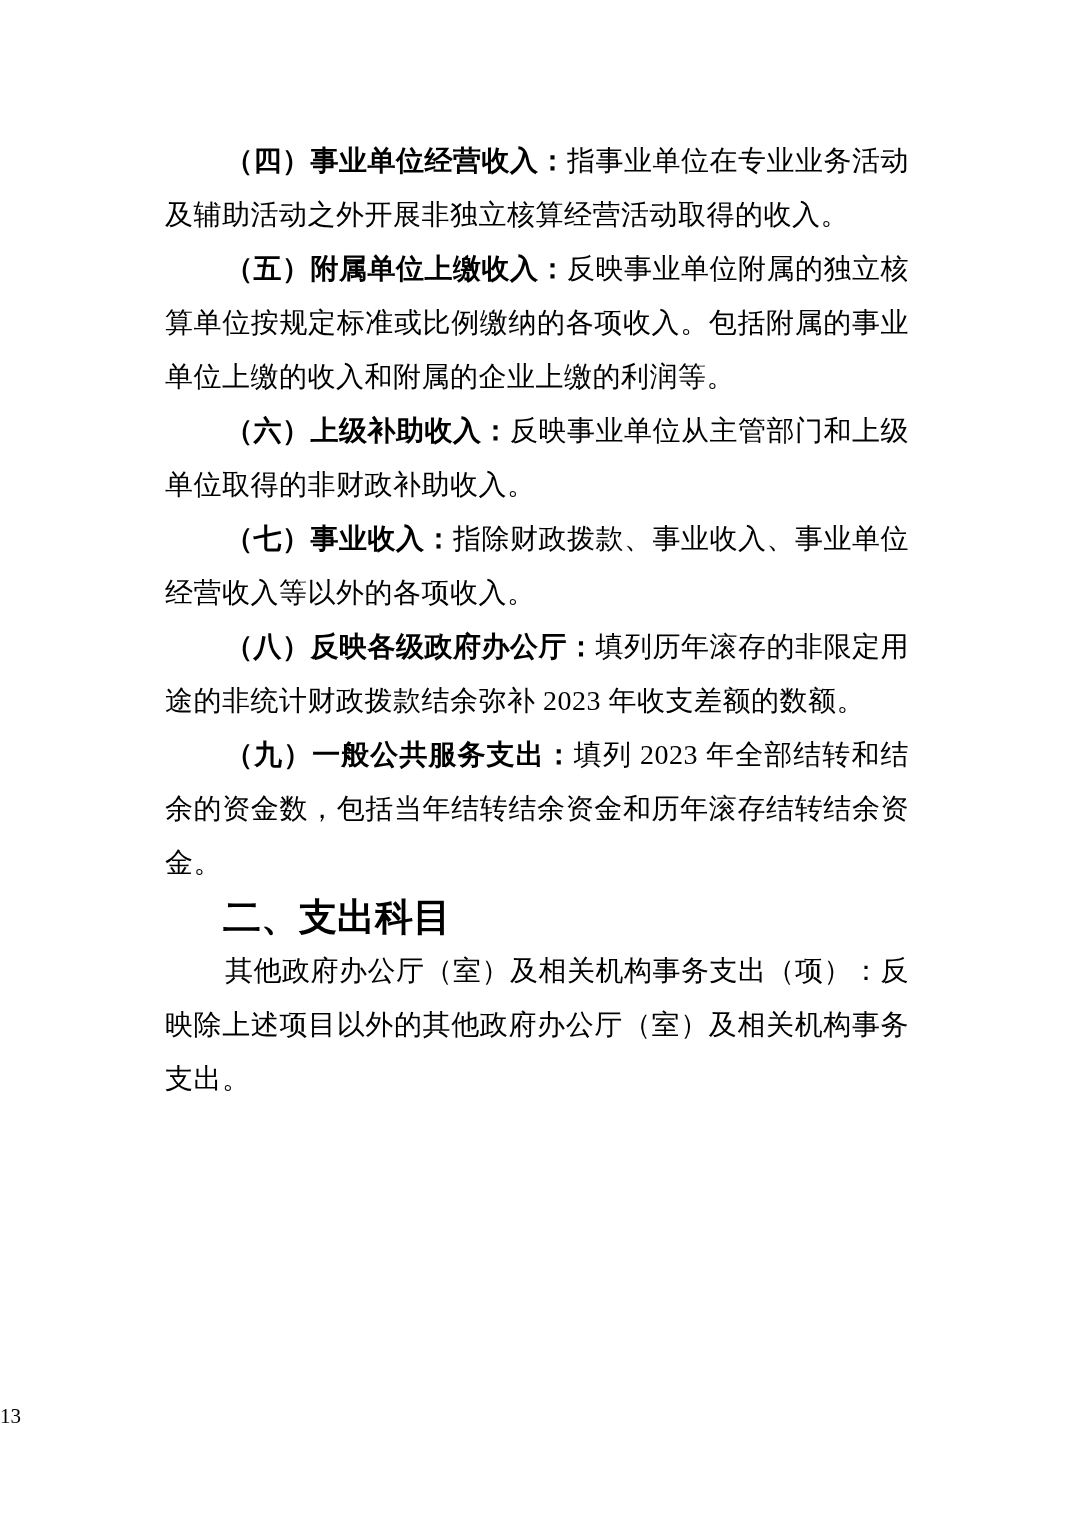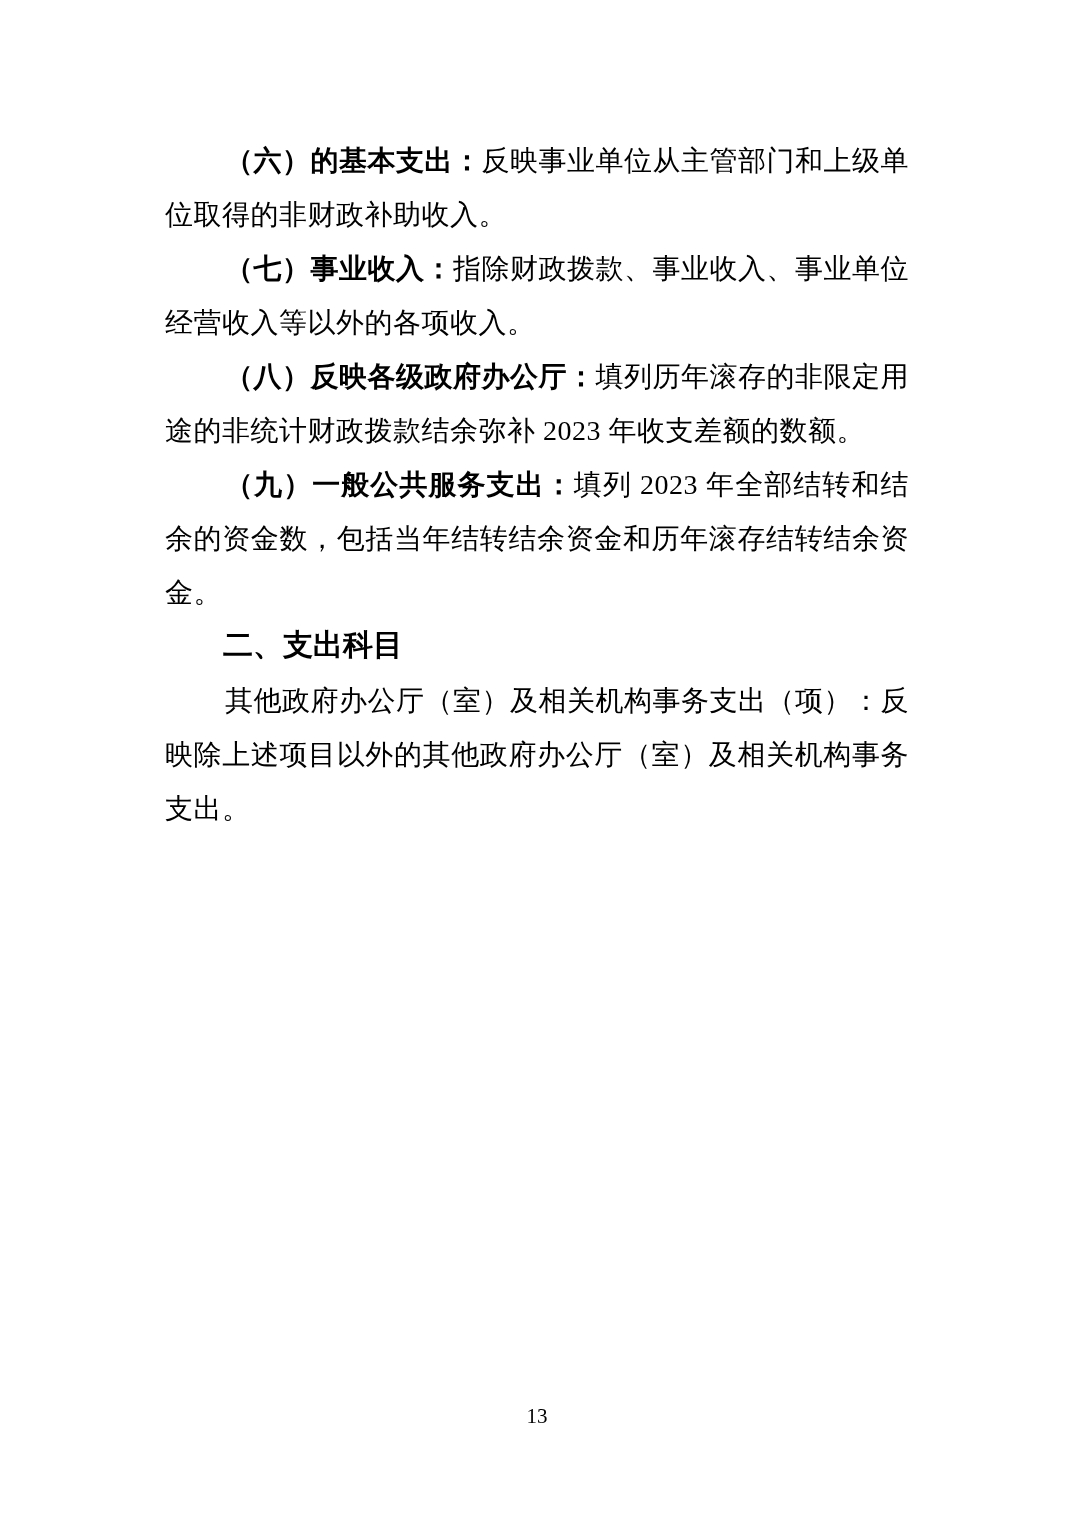--- a/index.html
+++ b/index.html
@@ -31,48 +31,50 @@
     text-indent: 60px;
     font-family: "Liberation Serif", "DejaVu Serif", serif;
     color: #000000;
     letter-spacing: 0.5px;
   }
   p.para .lead {
     font-weight: bold;
   }
   p.heading {
     margin: 0;
-    font-size: 30px;
+    font-size: 38px;
     line-height: 54px;
     text-indent: 58px;
     font-weight: bold;
-    font-family: Liberation Mono, monospace;
+    font-family: Liberation Serif, serif;
     color: #000000;
   }
   .page-number {
     position: absolute;
     left: 0;
     right: 0;
     top: 1404px;
-    text-align: center;
+    text-align: left;
     font-size: 21px;
     line-height: 24px;
     font-family: "Liberation Serif", "DejaVu Serif", serif;
     color: #000000;
   }
 </style>
 </head>
 <body>
 
 <div class="page">
   <div class="content">
 
+    <p class="para"><span class="lead">（四）事业单位经营收入：</span><span>指事业单位在专业业务活动及辅助活动之外开展非独立核算经营活动取得的收入。</span></p>
 
+    <p class="para"><span class="lead">（五）附属单位上缴收入：</span><span>反映事业单位附属的独立核算单位按规定标准或比例缴纳的各项收入。包括附属的事业单位上缴的收入和附属的企业上缴的利润等。</span></p>
 
-    <p class="para"><span class="lead">（六）的基本支出：</span><span>反映事业单位从主管部门和上级单位取得的非财政补助收入。</span></p>
+    <p class="para"><span class="lead">（六）上级补助收入：</span><span>反映事业单位从主管部门和上级单位取得的非财政补助收入。</span></p>
 
     <p class="para"><span class="lead">（七）事业收入：</span><span>指除财政拨款、事业收入、事业单位经营收入等以外的各项收入。</span></p>
 
     <p class="para"><span class="lead">（八）反映各级政府办公厅：</span><span>填列历年滚存的非限定用途的非统计财政拨款结余弥补 2023 年收支差额的数额。</span></p>
 
     <p class="para"><span class="lead">（九）一般公共服务支出：</span><span>填列 2023 年全部结转和结余的资金数，包括当年结转结余资金和历年滚存结转结余资金。</span></p>
 
     <p class="heading">二、支出科目</p>
 
 

